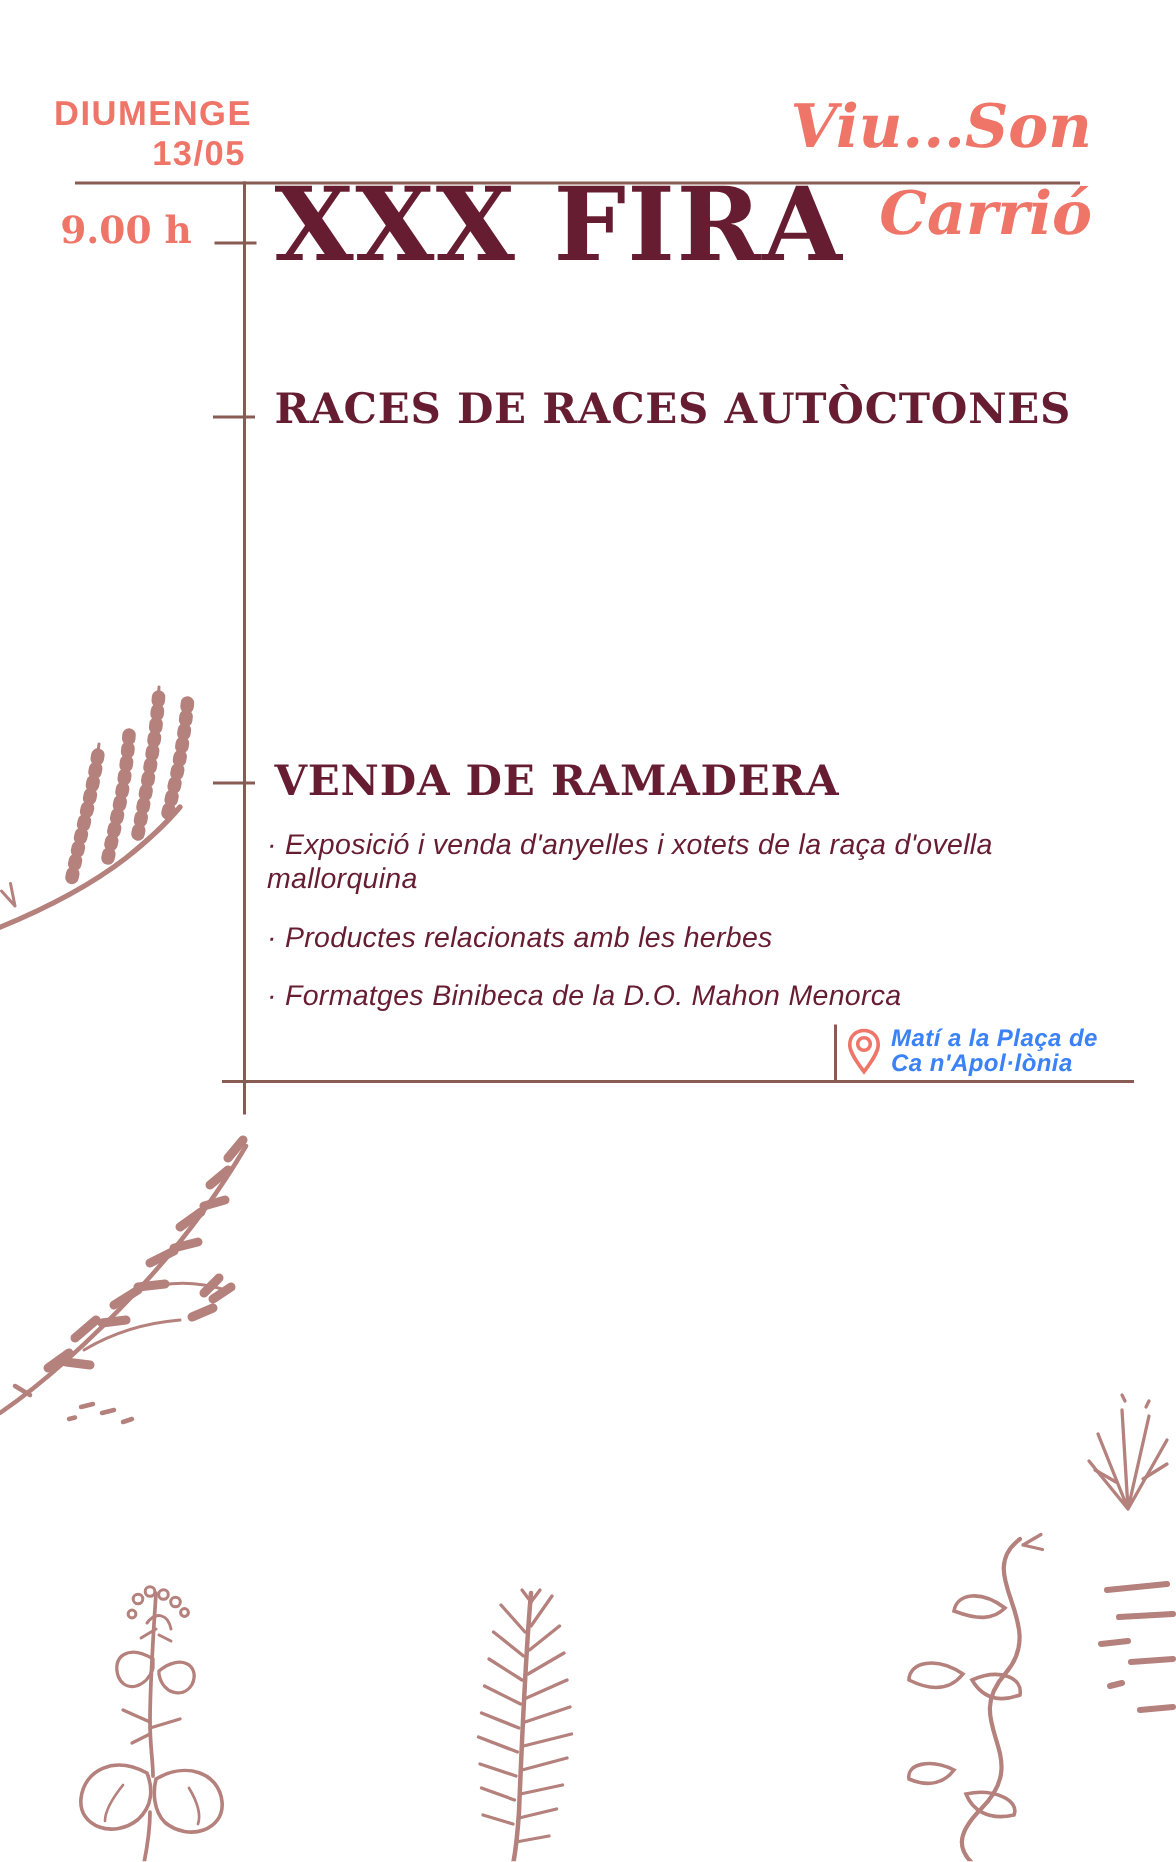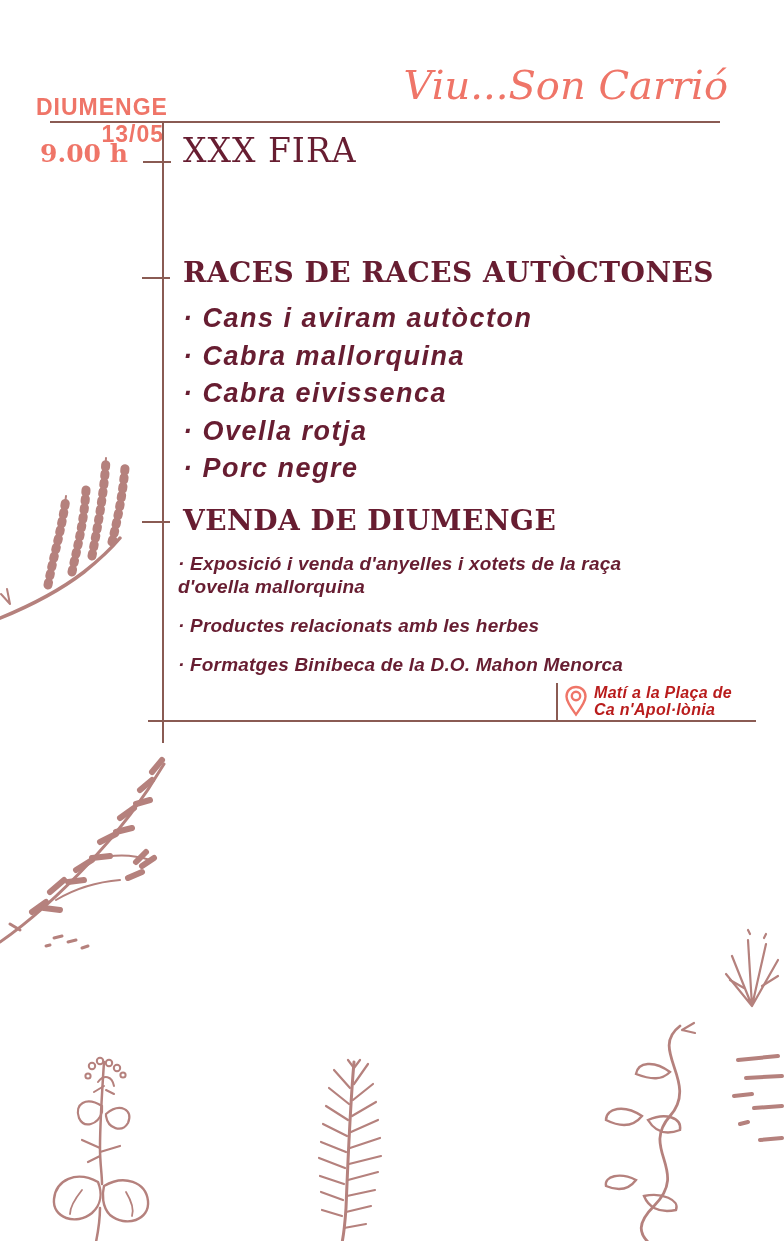--- a/index.html
+++ b/index.html
@@ -4,75 +4,75 @@
 <style>
   html,body{margin:0;padding:0;background:#fff;}
   .poster{
     position:relative;width:784px;height:1241px;background:#ffffff;
     overflow:hidden;font-family:"Liberation Sans",sans-serif;
   }
 
   
   .date-block{
     position:absolute;left:36px;top:62px;width:128px;text-align:right;
-    font-weight:700;font-size:23px;line-height:27px;letter-spacing:1px;color:#EF7568;margin-top:32px;
+    font-weight:700;font-size:23px;line-height:27px;letter-spacing:1px;color:#EF7568;
   }
   .brand-script{
     position:absolute;left:388px;top:56px;width:340px;text-align:right;
-    font-style:italic;font-weight:400;font-size:40px;line-height:58px;color:#EF7568;
+    font-style:italic;font-weight:700;font-size:40px;line-height:58px;color:#EF7568;
     font-family:"DejaVu Serif",serif;letter-spacing:0px;
   }
   .rule{position:absolute;background:#8A5B53;}
   .rule-top{left:50px;top:121px;width:670px;height:2px;}
   .rule-bottom{left:148px;top:720px;width:608px;height:2px;}
   .timeline-v{left:162px;top:121px;width:2px;height:622px;}
   .tick{position:absolute;height:2px;background:#8A5B53;}
   .tick-1{left:143px;top:161px;width:28px;}
   .tick-2{left:142px;top:277px;width:28px;}
   .tick-3{left:142px;top:521px;width:28px;}
 
   .time-label{
     position:absolute;left:28px;top:139px;width:112px;text-align:center;
     font-weight:700;font-size:25px;color:#EF7568;font-family:"DejaVu Serif",serif;
   }
 
   
   .event-title{
     position:absolute;left:183px;top:122px;width:560px;
-    font-family:"DejaVu Serif",serif;font-weight:400;font-size:33px;line-height:57px;
+    font-family:"DejaVu Serif",serif;font-weight:700;font-size:68px;line-height:57px;
     letter-spacing:1px;color:#671D31;
   }
   .section-heading{
     position:absolute;left:183px;width:560px;
     font-family:"DejaVu Serif",serif;font-weight:700;font-size:28px;line-height:34px;
     letter-spacing:0.5px;color:#671D31;
   }
   .heading-mostra{top:256px;}
   .heading-venda{top:504px;}
 
   .race-list{
     position:absolute;left:183px;top:300px;width:560px;
     font-weight:700;font-style:italic;font-size:27px;line-height:37.5px;
     letter-spacing:1.5px;color:#671D31;
   }
   .product-list{
     position:absolute;left:178px;top:552px;width:492px;
-    font-weight:700;font-style:italic;font-size:19px;line-height:23px;
+    font-weight:400;font-style:italic;font-size:19px;line-height:23px;
     letter-spacing:0.2px;color:#671D31;
   }
   .product-list .p-item{margin:0 0 16px 0;}
 
   
   .location{position:absolute;left:556px;top:682px;width:200px;height:40px;}
   .loc-sep{position:absolute;left:0;top:1px;width:2px;height:37px;background:#8A5B53;}
   .loc-pin{position:absolute;left:8px;top:3px;}
   .loc-text{
     position:absolute;left:38px;top:2px;width:160px;
     font-style:italic;font-weight:600;font-size:16px;line-height:17px;
-    letter-spacing:0.3px;color:#b91c1c;
+    letter-spacing:0.3px;color:#3b82f6;
   }
 
   
   .sketch{position:absolute;pointer-events:none;}
   .sk-heather{left:-4px;top:432px;}
   .sk-branch{left:-10px;top:740px;}
   .sk-basil{left:42px;top:1052px;}
   .sk-rosemary{left:298px;top:1058px;}
   .sk-vine{left:578px;top:1018px;}
   .sk-tuft{left:720px;top:928px;}
@@ -98,29 +98,22 @@
   <div class="tick tick-2"></div>
   <div class="tick tick-3"></div>
 
   <div class="time-label">9.00 h</div>
 
   <div class="event-title">
     <div>XXX FIRA</div>
   </div>
 
   <div class="section-heading heading-mostra">RACES DE RACES AUTÒCTONES</div>
-  <div class="race-list">
-    <div class="r-item">· Cans i aviram autòcton</div>
-    <div class="r-item">· Cabra mallorquina</div>
-    <div class="r-item">· Cabra eivissenca</div>
-    <div class="r-item">· Ovella rotja</div>
-    <div class="r-item">· Porc negre</div>
-  </div>
-
-  <div class="section-heading heading-venda">VENDA DE DIUMENGE</div>
+
+  <div class="section-heading heading-venda">VENDA DE RAMADERA</div>
   <div class="product-list">
     <div class="p-item">· Exposició i venda d'anyelles i xotets de la raça d'ovella mallorquina</div>
     <div class="p-item">· Productes relacionats amb les herbes</div>
     <div class="p-item">· Formatges Binibeca de la D.O. Mahon Menorca</div>
   </div>
 
   <div class="location">
     <div class="loc-sep"></div>
     <span class="loc-pin">
       <svg width="24" height="32" viewBox="0 0 24 32">

